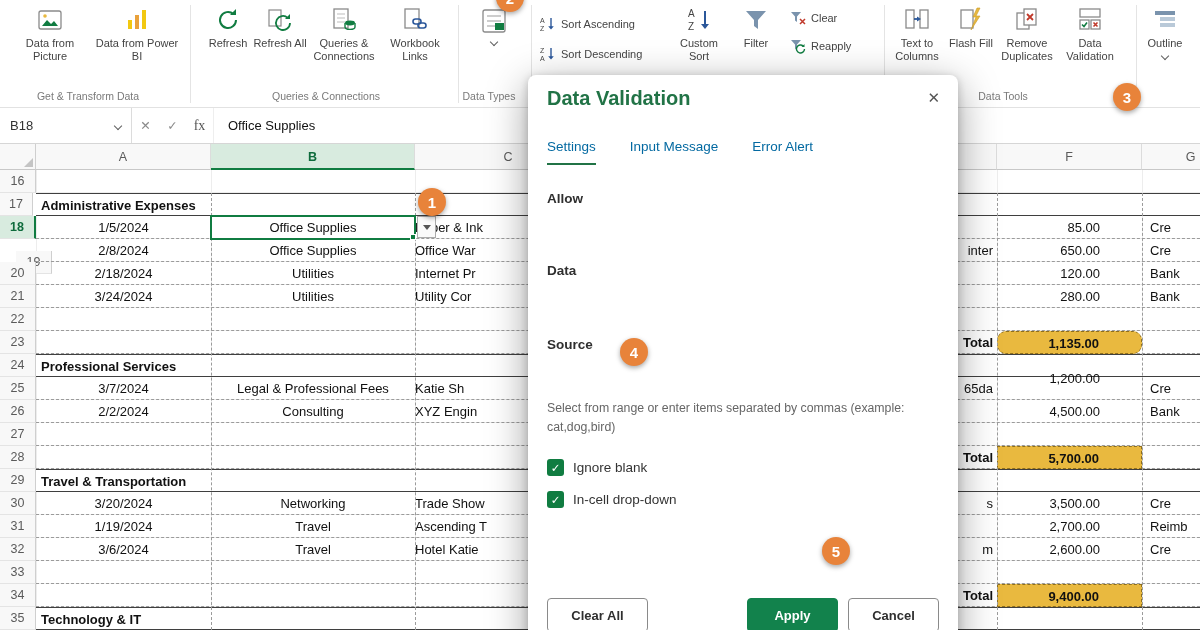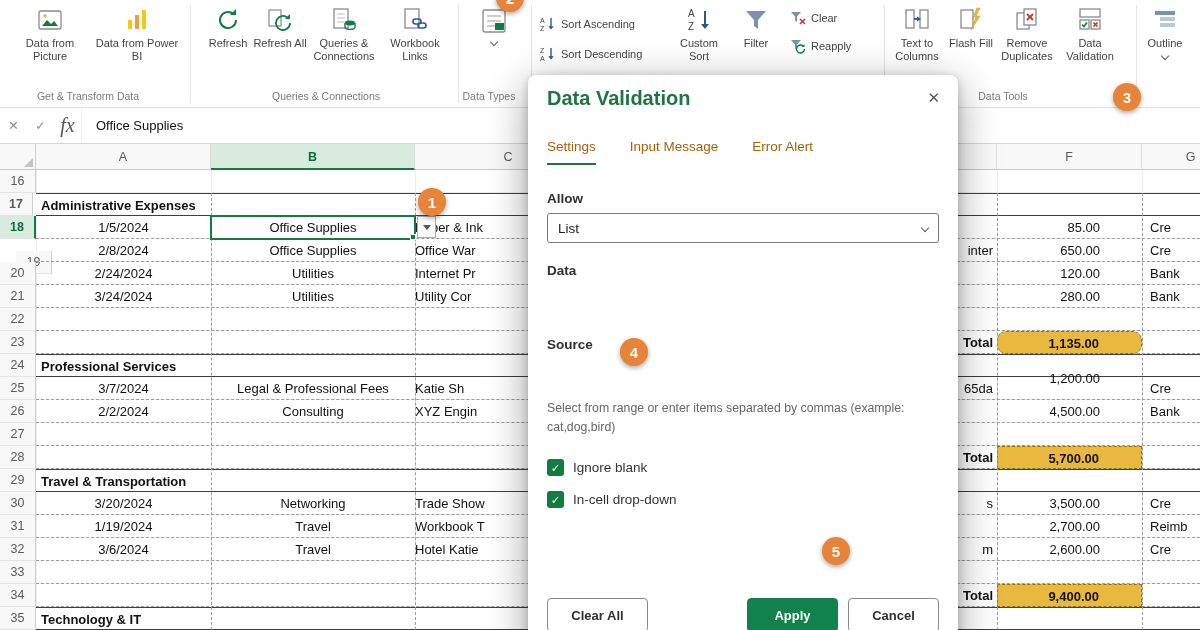--- a/index.html
+++ b/index.html
@@ -12,21 +12,21 @@
 .rgl{position:absolute;top:90px;transform:translateX(-50%);font-size:10.5px;color:#7a7a7a;white-space:nowrap}
 .ritem{position:absolute;display:flex;flex-direction:column;align-items:center;gap:3px;text-align:center;font-size:11px;color:#444;line-height:1.18;cursor:default}
 .ritem-sm{position:absolute;display:flex;align-items:center;gap:5px;font-size:11px;color:#444;white-space:nowrap}
 .icn{flex:0 0 auto}
 .chev{display:inline-block;width:6px;height:6px;border-right:1.4px solid #5f5f5f;border-bottom:1.4px solid #5f5f5f;transform:rotate(45deg)}
 
 
 .fbar{position:absolute;left:0;top:108px;width:1200px;height:36px;background:#fff;border-bottom:1px solid #d6d6d6;display:flex;align-items:stretch}
 .namebox{width:132px;display:flex;align-items:center;justify-content:space-between;padding:0 10px;border-right:1px solid #dcdcdc;font-size:13px;color:#333}
 .fb-btn{width:27px;display:flex;align-items:center;justify-content:center;font-size:12.5px;color:#8a8a8a}
-.fb-btn.fx{font-family:"Liberation Serif",serif;font-style:italic;font-size:20px;color:#555}
+.fb-btn.fx{font-family:"Liberation Serif",serif;font-size:14px;color:#555}
 .fb-text{flex:1;display:flex;align-items:center;padding-left:14px;font-size:13px;color:#111;border-left:1px solid #eee}
 
 
 .sheet{position:absolute;inset:0;z-index:1}
 .corner{position:absolute;left:0;top:144px;width:36px;height:26px;background:#f8f8f8;border-right:1px solid #cfcfcf;border-bottom:1px solid #c8c8c8}
 .corner:after{content:"";position:absolute;right:2px;bottom:2px;border-left:9px solid transparent;border-bottom:9px solid #c4c4c4}
 .colhdr{position:absolute;top:144px;height:26px;line-height:26px;text-align:center;background:#f8f8f8;font-size:12.5px;color:#5a5a5a;border-right:1px solid #dcdcdc;border-bottom:1px solid #c8c8c8}
 .colhdr-sel{background:#d8ebdf;color:#0e6b3c;font-weight:700;border-bottom:2px solid #107C41}
 .rowhdr{position:absolute;background:#f8f8f8;border-right:1px solid #cfcfcf;border-bottom:1px solid #e4e4e4;font-size:12.5px;color:#5a5a5a;display:flex;align-items:center;justify-content:center}
 .rowhdr-sel{background:#d8ebdf;color:#0e6b3c;font-weight:700;border-right:2px solid #107C41}
@@ -45,21 +45,21 @@
 .vdash{position:absolute;width:0;border-left:1px dashed #9b9b9b}
 .sel-box{position:absolute;left:210px;top:215px;width:206px;height:25px;border:2px solid #107C41;z-index:5;pointer-events:none}
 .fill-handle{position:absolute;left:410px;top:234px;width:6px;height:6px;background:#107C41;border:1px solid #fff;z-index:6}
 .dd-btn{position:absolute;left:417px;top:216px;width:19px;height:22px;background:#fafafa;border:1px solid #ababab;display:flex;align-items:center;justify-content:center;z-index:6}
 .dd-tri{width:0;height:0;border-left:4px solid transparent;border-right:4px solid transparent;border-top:5px solid #555}
 
 
 .dialog{position:absolute;left:528px;top:75px;width:430px;height:600px;background:#fff;border-radius:8px;box-shadow:0 10px 40px rgba(0,0,0,.38),0 2px 8px rgba(0,0,0,.2);z-index:40}
 .dlg-title{position:absolute;left:19px;top:12px;font-size:20px;font-weight:700;color:#217346}
 .dlg-close{position:absolute;right:14px;top:10px;font-size:15px;color:#555;background:none;border:none;cursor:pointer;padding:4px}
-.dlg-tabs{position:absolute;left:19px;top:64px;display:flex;gap:34px;font-size:13.5px;color:#a16207}
+.dlg-tabs{position:absolute;left:19px;top:64px;display:flex;gap:34px;font-size:13.5px;color:#0369a1}
 .tab{padding-bottom:9px;cursor:pointer}
 .tab.active{border-bottom:2.5px solid #217346}
 .flab{position:absolute;left:19px;font-size:13.5px;font-weight:700;color:#2f2f2f}
 .dsel,.dinp{position:absolute;left:19px;width:392px;height:30px;border:1px solid #777;border-radius:3px;display:flex;align-items:center;padding:0 10px;font-size:13.5px;color:#222;background:#fff}
 .dsel .chev{margin-left:auto}
 .dsel.disabled{background:#f4f4f4;color:#9d9d9d;border-color:#cfcfcf}
 .dsel.disabled .chev{border-color:#b5b5b5}
 .dinp{padding-right:32px;font-size:13px}
 .range-ico{position:absolute;right:6px;top:5px}
 .dhelp{position:absolute;left:19px;top:324px;width:392px;font-size:12.3px;color:#666;line-height:1.55}
@@ -238,20 +238,24 @@
           <rect x="4" y="5" width="20" height="4" fill="#7A93AD"></rect>
           <rect x="9" y="11" width="15" height="4" fill="#B9C9D8"></rect>
           <rect x="9" y="17" width="15" height="4" fill="#B9C9D8"></rect>
         </svg>
       <span>Outline</span>
       <span class="chev"></span>
     </div>
   </div>
 
   <div class="fbar">
+    <div class="namebox">
+      <span>B18</span>
+      <span class="chev"></span>
+    </div>
     <div class="fb-btn">✕</div>
     <div class="fb-btn">✓</div>
     <div class="fb-btn fx">fx</div>
     <div class="fb-text">Office Supplies</div>
   </div>
 
   <div class="sheet">
     <div class="corner"></div>
     <div id="sheet-dyn">
         <div class="colhdr" style="left: 36px; width: 175px;">A</div>
@@ -263,21 +267,21 @@
         <div class="colhdr" style="left: 1142px; width: 98px;">G</div>
         <div class="vline" style="left: 36px; top: 170px; height: 460px;"></div>
         <div class="vline" style="left: 211px; top: 170px; height: 460px;"></div>
         <div class="vline" style="left: 415px; top: 170px; height: 460px;"></div>
         <div class="vline" style="left: 602px; top: 170px; height: 460px;"></div>
         <div class="vline" style="left: 820px; top: 170px; height: 460px;"></div>
         <div class="vline" style="left: 997px; top: 170px; height: 460px;"></div>
         <div class="vline" style="left: 1142px; top: 170px; height: 460px;"></div>
         <div class="rowhdr" style="left: 0px; top: 170px; width: 36px; height: 23px;">16</div>
         <div class="hline" style="left: 36px; top: 192px; width: 1204px;"></div>
-        <div class="rowhdr" style="left: 0px; top: 193px; width: 33px; height: 23px; font-weight: bold;">17</div>
+        <div class="rowhdr" style="left: 0px; top: 193px; width: 33px; height: 23px;">17</div>
         <div class="hline" style="left: 36px; top: 215px; width: 1204px;"></div>
         <div class="cell section" style="left: 36px; top: 193px; width: 1204px; height: 23px;">Administrative Expenses</div>
         <div class="rowhdr rowhdr-sel" style="left: 0px; top: 216px; width: 36px; height: 23px;">18</div>
         <div class="hline" style="left: 36px; top: 238px; width: 1204px;"></div>
         <div class="dashline" style="left: 36px; top: 238px; width: 1204px;"></div>
         <div class="cell cA" style="left: 36px; top: 216px; width: 175px; height: 23px;">1/5/2024</div>
         <div class="cell cB" style="left: 211px; top: 216px; width: 204px; height: 23px;">Office Supplies</div>
         <div class="cell cC" style="left: 415px; top: 216px; width: 187px; height: 23px;">Paper &amp; Ink</div>
         <div class="cell cF" style="left: 997px; top: 216px; width: 145px; height: 23px;">85.00</div>
         <div class="cell cG" style="left: 1142px; top: 216px; width: 98px; height: 23px;">Cre</div>
@@ -286,21 +290,21 @@
         <div class="dashline" style="left: 36px; top: 261px; width: 1204px;"></div>
         <div class="cell cA" style="left: 36px; top: 239px; width: 175px; height: 23px;">2/8/2024</div>
         <div class="cell cB" style="left: 211px; top: 239px; width: 204px; height: 23px;">Office Supplies</div>
         <div class="cell cC" style="left: 415px; top: 239px; width: 187px; height: 23px;">Office War</div>
         <div class="cell cE" style="left: 820px; top: 239px; width: 177px; height: 23px;">inter</div>
         <div class="cell cF" style="left: 997px; top: 239px; width: 145px; height: 23px;">650.00</div>
         <div class="cell cG" style="left: 1142px; top: 239px; width: 98px; height: 23px;">Cre</div>
         <div class="rowhdr" style="left: 0px; top: 262px; width: 36px; height: 23px;">20</div>
         <div class="hline" style="left: 36px; top: 284px; width: 1204px;"></div>
         <div class="dashline" style="left: 36px; top: 284px; width: 1204px;"></div>
-        <div class="cell cA" style="left: 36px; top: 262px; width: 175px; height: 23px;">2/24/2024</div>
+        <div class="cell cA" style="left: 36px; top: 262px; width: 175px; height: 23px;">2/18/2024</div>
         <div class="cell cB" style="left: 211px; top: 262px; width: 204px; height: 23px;">Utilities</div>
         <div class="cell cC" style="left: 415px; top: 262px; width: 187px; height: 23px;">Internet Pr</div>
         <div class="cell cF" style="left: 997px; top: 262px; width: 145px; height: 23px;">120.00</div>
         <div class="cell cG" style="left: 1142px; top: 262px; width: 98px; height: 23px;">Bank</div>
         <div class="rowhdr" style="left: 0px; top: 285px; width: 36px; height: 23px;">21</div>
         <div class="hline" style="left: 36px; top: 307px; width: 1204px;"></div>
         <div class="dashline" style="left: 36px; top: 307px; width: 1204px;"></div>
         <div class="cell cA" style="left: 36px; top: 285px; width: 175px; height: 23px;">3/24/2024</div>
         <div class="cell cB" style="left: 211px; top: 285px; width: 204px; height: 23px;">Utilities</div>
         <div class="cell cC" style="left: 415px; top: 285px; width: 187px; height: 23px;">Utility Cor</div>
@@ -352,21 +356,21 @@
         <div class="cell cB" style="left: 211px; top: 492px; width: 204px; height: 23px;">Networking</div>
         <div class="cell cC" style="left: 415px; top: 492px; width: 187px; height: 23px;">Trade Show</div>
         <div class="cell cE" style="left: 820px; top: 492px; width: 177px; height: 23px;">s</div>
         <div class="cell cF" style="left: 997px; top: 492px; width: 145px; height: 23px;">3,500.00</div>
         <div class="cell cG" style="left: 1142px; top: 492px; width: 98px; height: 23px;">Cre</div>
         <div class="rowhdr" style="left: 0px; top: 515px; width: 36px; height: 23px;">31</div>
         <div class="hline" style="left: 36px; top: 537px; width: 1204px;"></div>
         <div class="dashline" style="left: 36px; top: 537px; width: 1204px;"></div>
         <div class="cell cA" style="left: 36px; top: 515px; width: 175px; height: 23px;">1/19/2024</div>
         <div class="cell cB" style="left: 211px; top: 515px; width: 204px; height: 23px;">Travel</div>
-        <div class="cell cC" style="left: 415px; top: 515px; width: 187px; height: 23px;">Workbook T</div>
+        <div class="cell cC" style="left: 415px; top: 515px; width: 187px; height: 23px;">Ascending T</div>
         <div class="cell cF" style="left: 997px; top: 515px; width: 145px; height: 23px;">2,700.00</div>
         <div class="cell cG" style="left: 1142px; top: 515px; width: 98px; height: 23px;">Reimb</div>
         <div class="rowhdr" style="left: 0px; top: 538px; width: 36px; height: 23px;">32</div>
         <div class="hline" style="left: 36px; top: 560px; width: 1204px;"></div>
         <div class="dashline" style="left: 36px; top: 560px; width: 1204px;"></div>
         <div class="cell cA" style="left: 36px; top: 538px; width: 175px; height: 23px;">3/6/2024</div>
         <div class="cell cB" style="left: 211px; top: 538px; width: 204px; height: 23px;">Travel</div>
         <div class="cell cC" style="left: 415px; top: 538px; width: 187px; height: 23px;">Hotel Katie</div>
         <div class="cell cE" style="left: 820px; top: 538px; width: 177px; height: 23px;">m</div>
         <div class="cell cF" style="left: 997px; top: 538px; width: 145px; height: 23px;">2,600.00</div>
@@ -397,24 +401,20 @@
   <div class="dialog">
     <div class="dlg-title">Data Validation</div>
     <button class="dlg-close">✕</button>
     <div class="dlg-tabs">
       <div class="tab active">Settings</div>
       <div class="tab">Input Message</div>
       <div class="tab">Error Alert</div>
     </div>
 
     <div class="flab" style="top:116px">Allow</div>
-    <div class="dsel" style="top:138px">
-      <span>List</span>
-      <span class="chev"></span>
-    </div>
 
     <div class="flab" style="top:188px">Data</div>
 
     <div class="flab" style="top:262px">Source</div>
     <div class="dhelp">Select from range or enter items separated by commas (example: cat,dog,bird)</div>
 
     <div class="chk" style="top:384px">
       <span class="chkbox">✓</span>
       <span>Ignore blank</span>
     </div>

